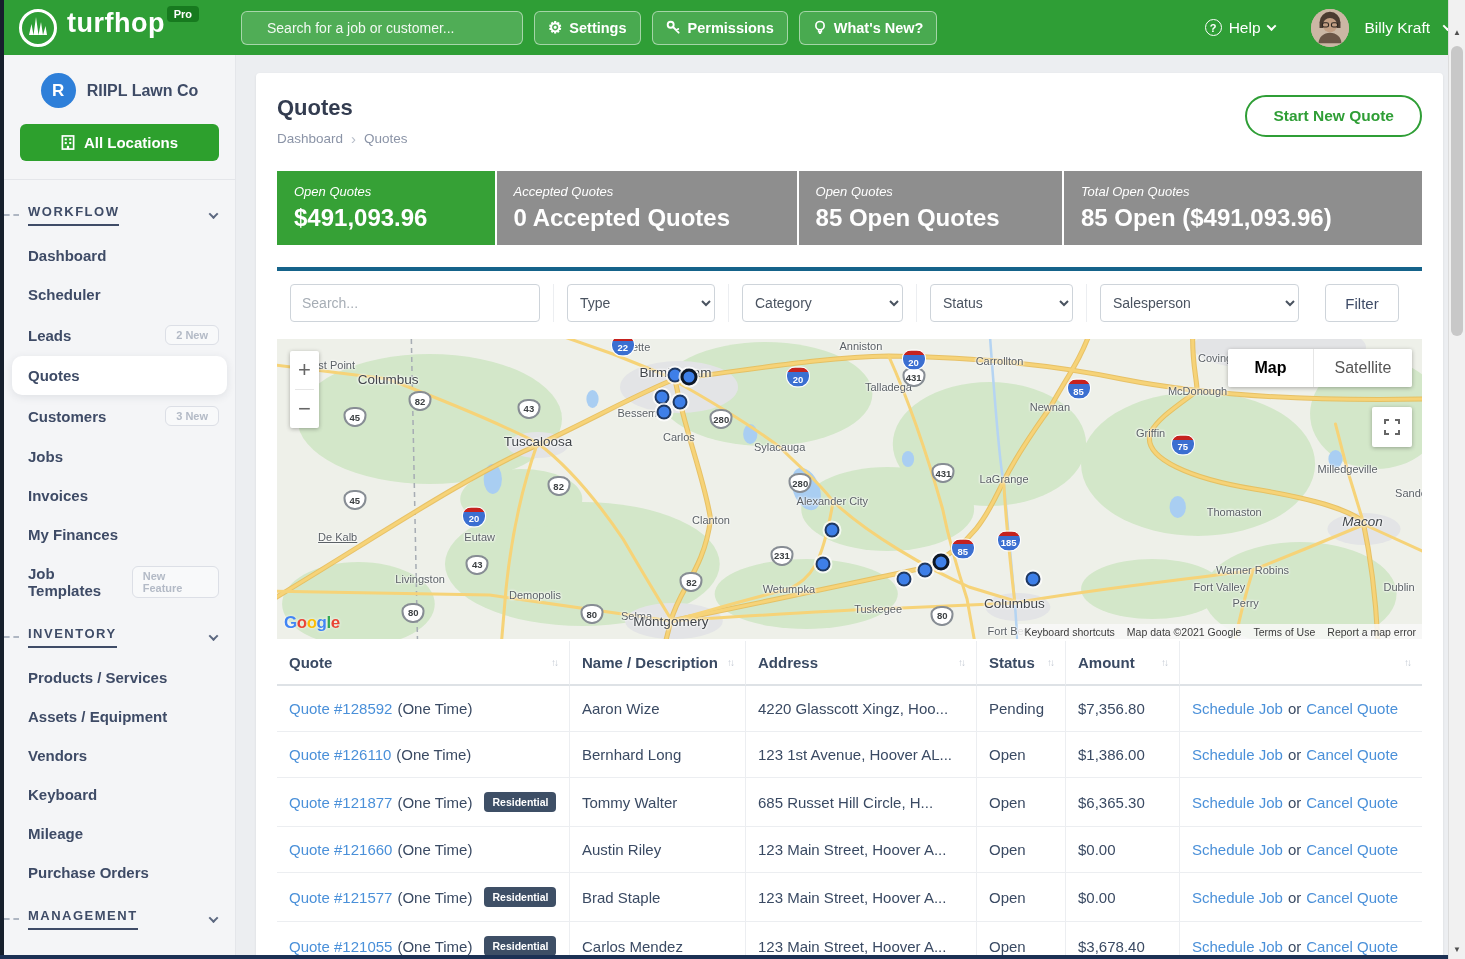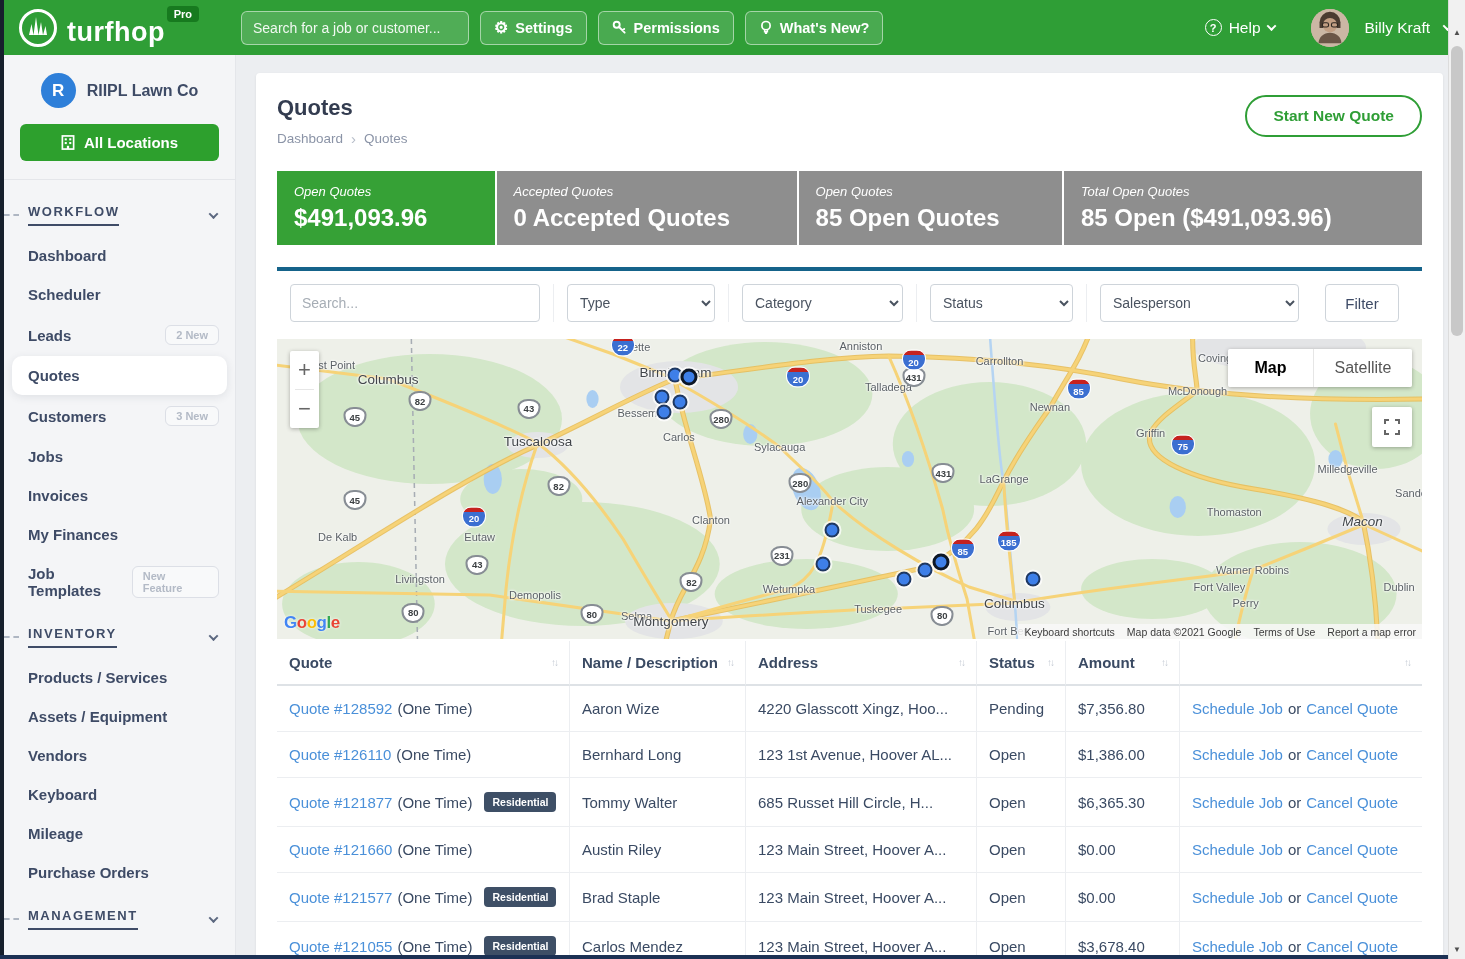--- a/index.html
+++ b/index.html
@@ -5,25 +5,25 @@
   * { box-sizing: border-box; margin: 0; padding: 0; }
   html,body { width:1465px; height:959px; overflow:hidden; }
   body { font-family:"Liberation Sans", sans-serif; background:#eceef1; position:relative; }
 
   
   .edge-left { position:absolute; left:0; top:0; width:4px; height:100%; background:#161f2c; z-index:60; }
   .edge-bottom { position:absolute; left:0; bottom:0; width:1448px; height:4px; background:#1c3154; z-index:60; }
 
   
   .topbar { height:55px; background:#2f9e36; display:flex; align-items:center; padding:0 14px 0 18px; position:relative; z-index:10; }
-  .brand { display:flex; align-items:flex-end; gap:9px; position:relative; padding-right:34px; }
+  .brand { display:flex; align-items:flex-start; gap:9px; position:relative; padding-right:34px; }
   .brand-logo { width:40px; height:40px; }
   .brand-name { color:#fff; font-size:27px; font-weight:bold; letter-spacing:.5px; }
   .brand-pro { position:absolute; top:-2px; right:0; background:#177a1f; color:#fff; font-size:11px; font-weight:bold; padding:2px 7px; border-radius:4px; }
-  .hdr-search { margin-left:42px; width:228px; height:34px; background:rgba(255,255,255,.16); border:1px solid rgba(255,255,255,.5); border-radius:6px; color:#fff; font-size:14px; padding:0 11px; outline:none; font-family:inherit; }
+  .hdr-search { margin-left:42px; width:282px; height:34px; background:rgba(255,255,255,.16); border:1px solid rgba(255,255,255,.5); border-radius:6px; color:#fff; font-size:14px; padding:0 25px; outline:none; font-family:inherit; }
   .hdr-search::placeholder { color:rgba(255,255,255,.92); }
   .hdr-btn { margin-left:11px; height:34px; display:flex; align-items:center; gap:7px; background:rgba(255,255,255,.13); border:1px solid rgba(255,255,255,.5); border-radius:6px; color:#fff; font-size:14.5px; font-weight:bold; padding:0 13px; cursor:pointer; font-family:inherit; }
   .hdr-btn svg { display:block; }
   .gear-glyph { font-size:16px; line-height:1; }
   .hdr-right { margin-left:auto; display:flex; align-items:center; gap:10px; color:#fff; }
   .help-wrap { display:flex; align-items:center; gap:7px; margin-right:26px; cursor:pointer; }
   .help-circ { width:17px; height:17px; border:1.5px solid #fff; border-radius:50%; display:flex; align-items:center; justify-content:center; font-size:11px; font-weight:bold; }
   .help-label { font-size:15.5px; }
   .chev { width:7px; height:7px; border-right:2px solid currentColor; border-bottom:2px solid currentColor; transform:rotate(45deg) translate(-1px,-1px); display:inline-block; }
   .avatar { width:38px; height:38px; border-radius:50%; overflow:hidden; background:#cbb7a4; flex:0 0 auto; }
@@ -398,21 +398,21 @@
             <div class="map-label town" style="left: 35.1%; top: 32.7%;">Carlos</div>
             <div class="map-label city" style="left: 22.8%; top: 34%;">Tuscaloosa</div>
             <div class="map-label town" style="left: 43.9%; top: 36%;">Sylacauga</div>
             <div class="map-label town" style="left: 76.3%; top: 31.3%;">Griffin</div>
             <div class="map-label town" style="left: 48.5%; top: 54%;">Alexander City</div>
             <div class="map-label town" style="left: 63.5%; top: 46.7%;">LaGrange</div>
             <div class="map-label town" style="left: 93.5%; top: 43.3%;">Milledgeville</div>
             <div class="map-label town" style="left: 83.6%; top: 57.7%;">Thomaston</div>
             <div class="map-label city" style="left: 94.8%; top: 60.7%; font-style: italic;">Macon</div>
             <div class="map-label town" style="left: 99.2%; top: 51.3%;">Sander</div>
-            <div class="map-label town" style="left: 5.3%; top: 66%;">De Kalb</div>
+            <div class="map-label town" style="left: 5.3%; top: 66%; text-decoration: underline;">De Kalb</div>
             <div class="map-label town" style="left: 37.9%; top: 60.3%;">Clanton</div>
             <div class="map-label town" style="left: 17.7%; top: 66%;">Eutaw</div>
             <div class="map-label town" style="left: 12.5%; top: 80%;">Livingston</div>
             <div class="map-label town" style="left: 18.6%; top: 85.3%; margin-left: 45px;">Demopolis</div>
             <div class="map-label town" style="left: 31.4%; top: 92.3%;">Selma</div>
             <div class="map-label city" style="left: 34.4%; top: 94%;">Montgomery</div>
             <div class="map-label town" style="left: 44.7%; top: 83.3%;">Wetumpka</div>
             <div class="map-label town" style="left: 52.5%; top: 90%;">Tuskegee</div>
             <div class="map-label city" style="left: 64.4%; top: 88%;">Columbus</div>
             <div class="map-label town" style="left: 63.9%; top: 97.3%;">Fort Ben</div>

